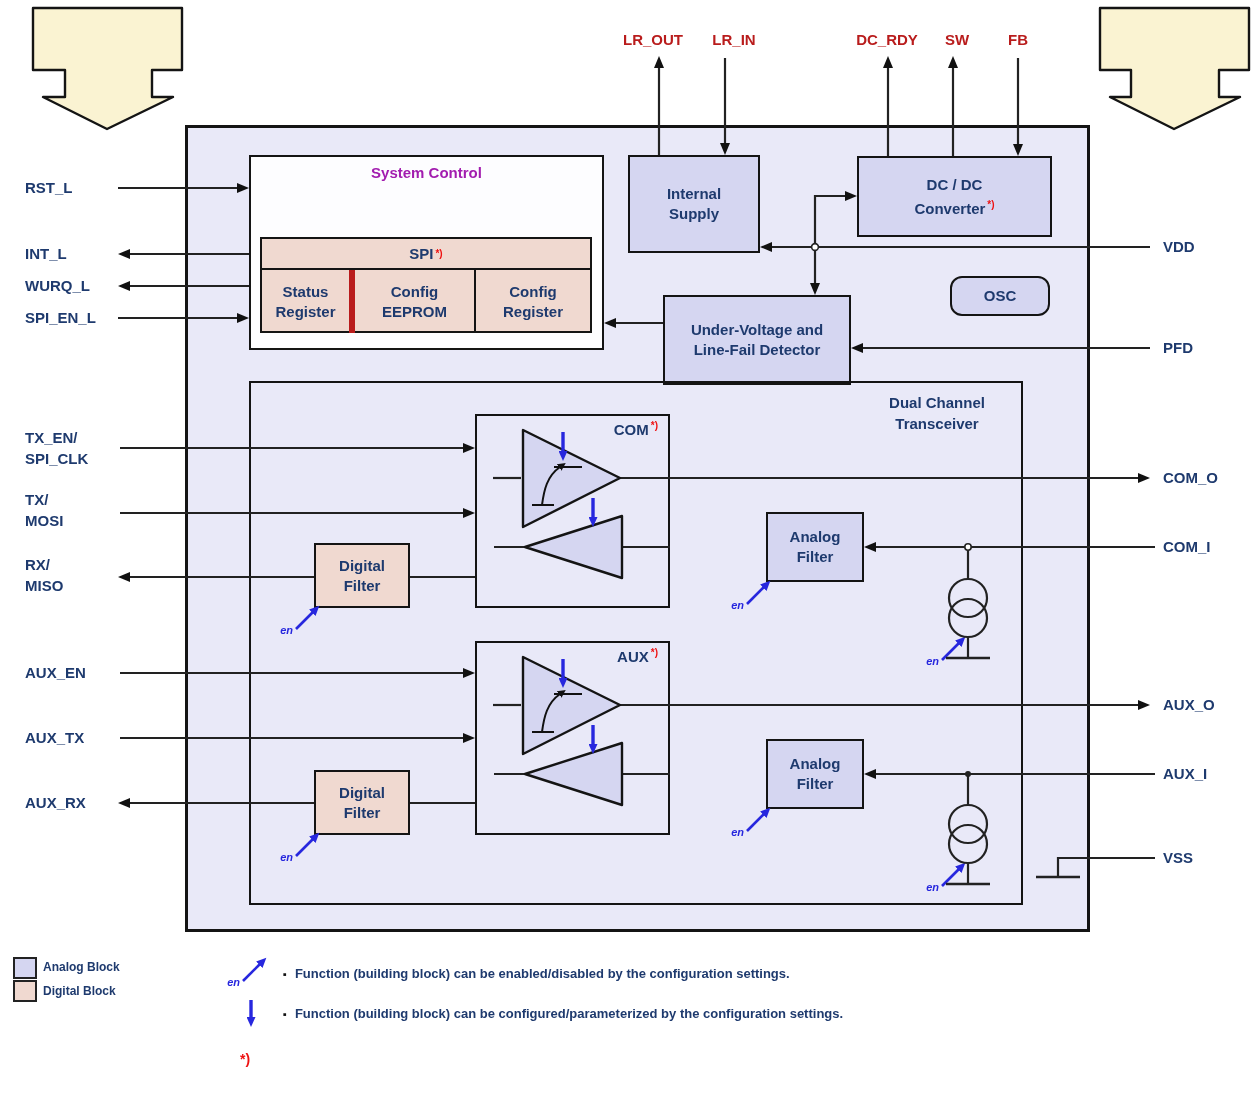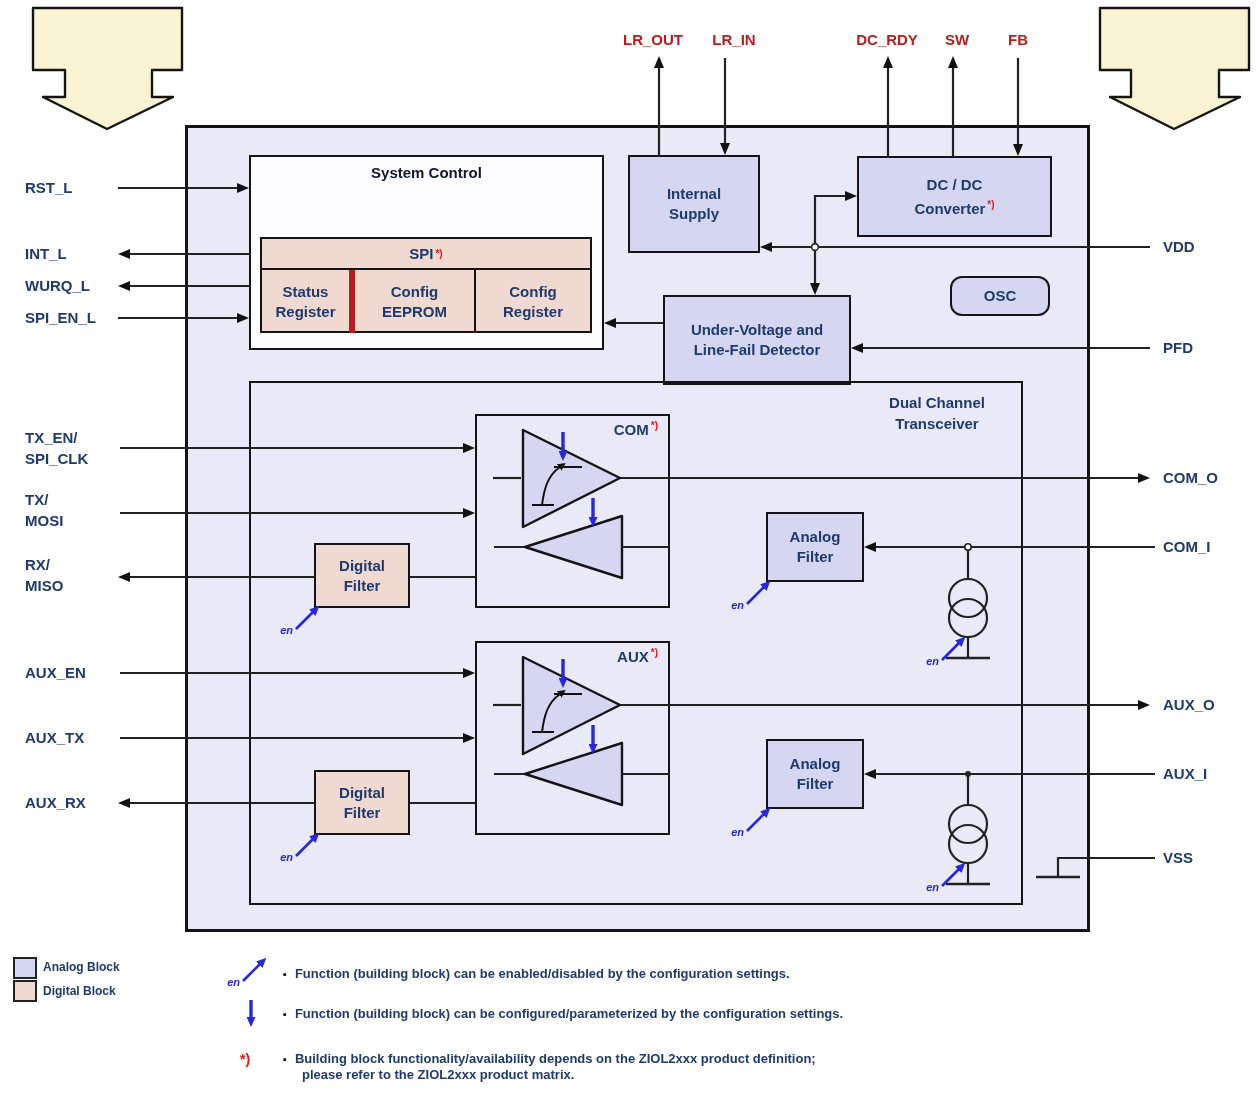--- a/index.html
+++ b/index.html
@@ -40,21 +40,21 @@
     <div>Interface</div>
   </div>
   <div class="bigarrowtext" style="left:1174px;top:14px;">
     <div>HV</div>
     <div>Interface</div>
   </div>
 
   <div class="box" style="left:185px;top:125px;width:905px;height:807px;background:#e9e9f8;border-width:3px;"></div>
 
   <div class="box" style="left:249px;top:155px;width:355px;height:195px;background:#fdfdff;">
-    <div style="text-align:center;padding-top:7px;font-weight:bold;font-size:15px;color:#0f172a;">System Control</div>
+    <div style="text-align:center;padding-top:7px;font-weight:bold;font-size:15px;color:#a21caf;">System Control</div>
   </div>
 
   <div class="box digital" style="left:260px;top:237px;width:332px;height:96px;">
     <div style="height:29px;border-bottom:2px solid #141414;display:flex;align-items:center;justify-content:center;
                 font-weight:bold;font-size:15px;color:#1e3a6e;">
       <span>SPI</span>
         <sup class="fn">*)</sup>
     </div>
     <div style="display:flex;height:63px;">
       <div style="width:87px;border-right:6px solid #b91c1c;">
@@ -304,18 +304,14 @@
   <div class="legendlbl" style="left:43px;top:960px;">Analog Block</div>
   <div class="legendlbl" style="left:43px;top:984px;">Digital Block</div>
 
   <div class="note" style="left:283px;top:966px;">
     <span class="bullet">▪</span><span>Function (building block) can be enabled/disabled by the configuration settings.</span>
   </div>
   <div class="note" style="left:283px;top:1006px;">
     <span class="bullet">▪</span><span>Function (building block) can be configured/parameterized by the configuration settings.</span>
   </div>
   <div class="fnicon" style="left:240px;top:1051px;">*)</div>
-  <div class="note" style="left:283px;top:1051px;">
-    <div><span class="bullet">▪</span><span>Building block functionality/availability depends on the ZIOL2xxx product definition;</span></div>
-    <div style="margin-left:19px;">please refer to the ZIOL2xxx product matrix.</div>
-  </div>
 
 </div>
 
 </body></html>

